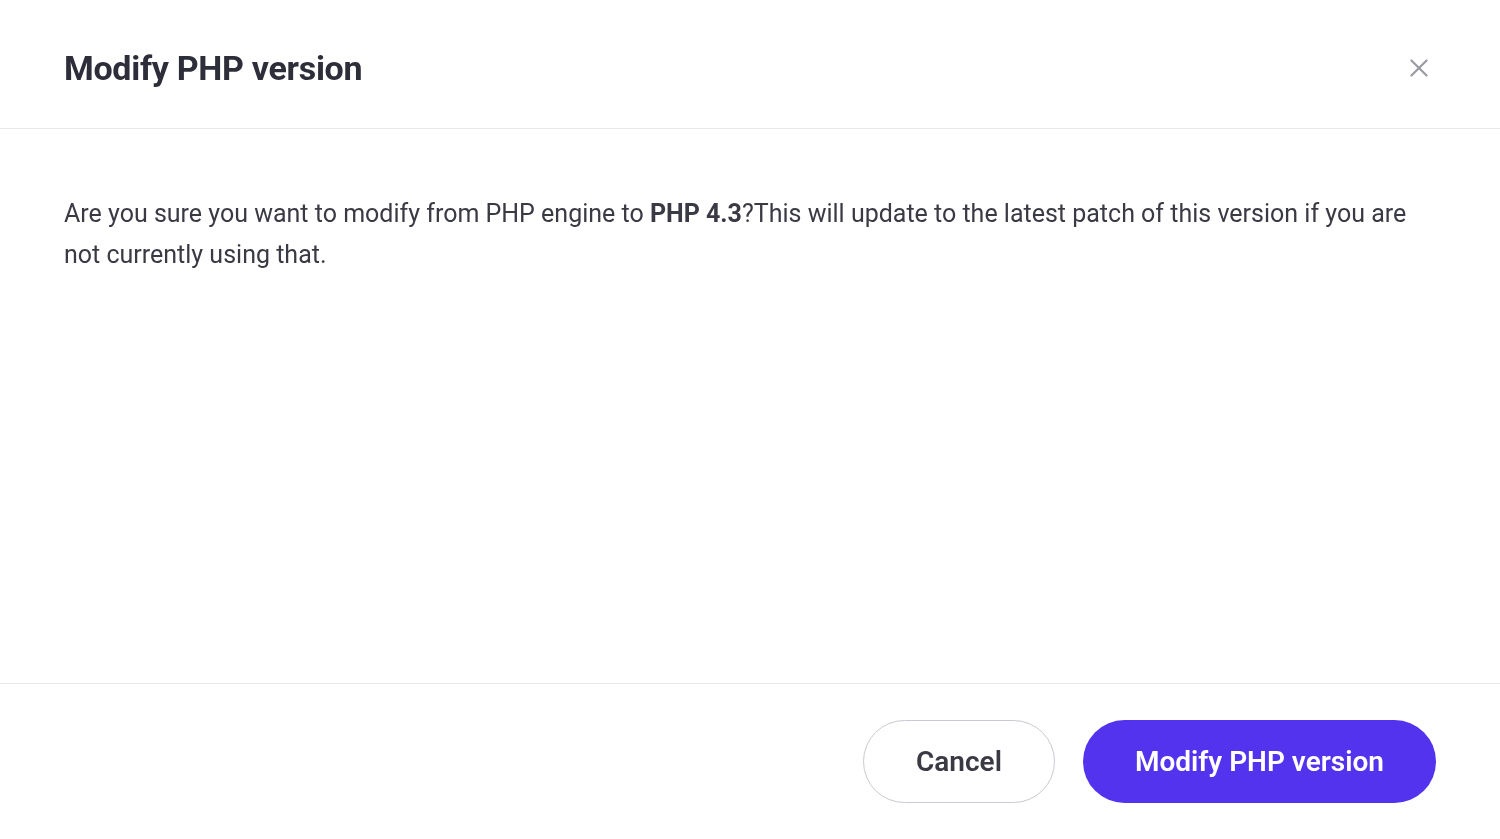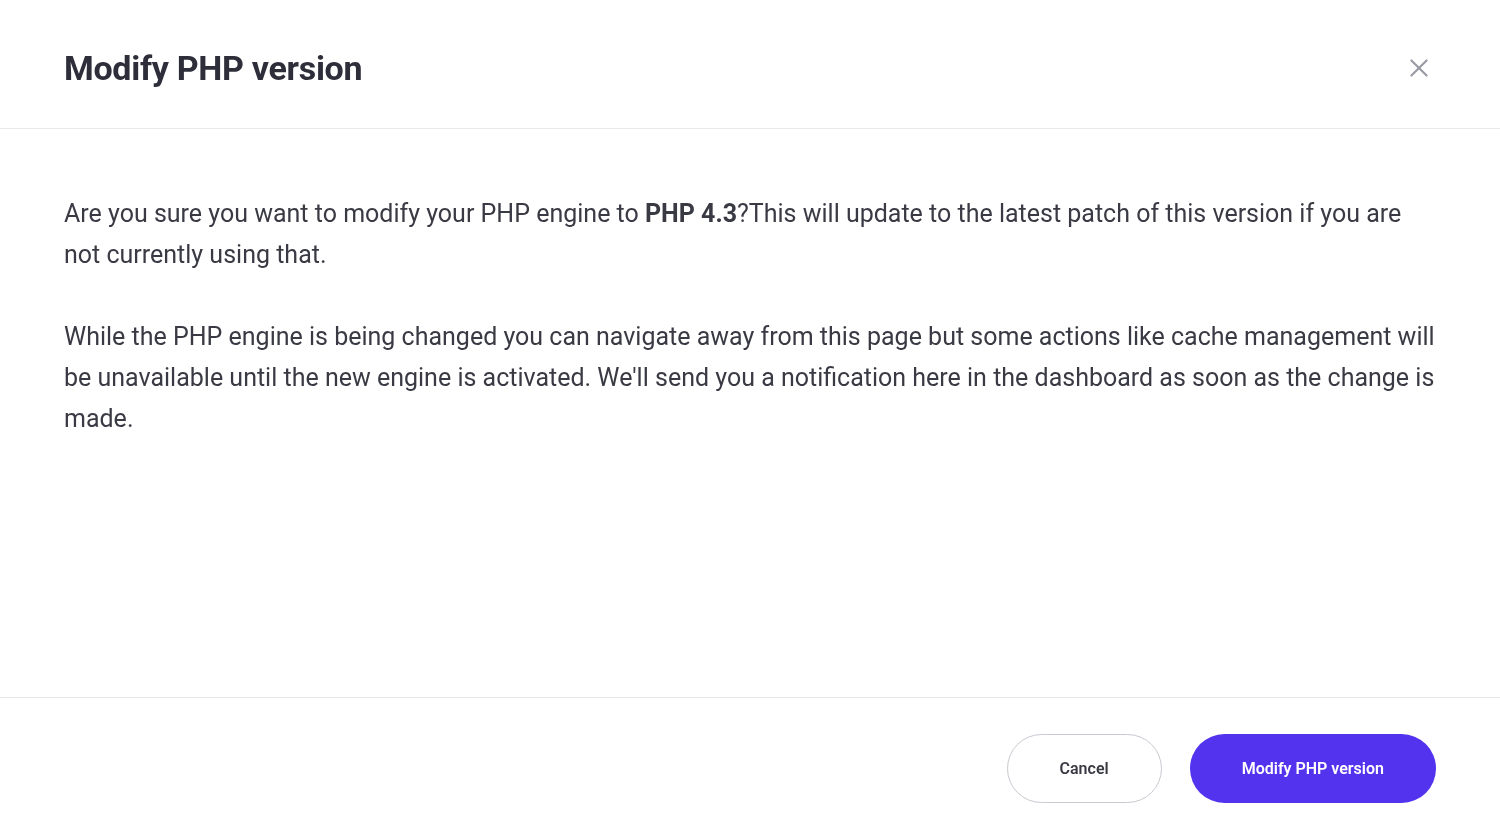--- a/index.html
+++ b/index.html
@@ -66,21 +66,21 @@
       font-weight: 700;
     }
     .dialog-footer {
       border-top: 1px solid #e8e8eb;
       padding: 36px 64px 36px 64px;
       display: flex;
       justify-content: flex-end;
       gap: 28px;
     }
     .btn {
-      font-size: 16px;
+      font-size: 28px;
       font-weight: 600;
       padding: 24px 52px;
       border-radius: 100px;
       cursor: pointer;
       border: none;
       font-family: inherit;
     }
     .btn-cancel {
       background: #ffffff;
       color: #3a3a44;
@@ -100,22 +100,21 @@
     <button class="close-button">
       <svg viewBox="0 0 24 24" fill="none" stroke="currentColor" stroke-width="2" stroke-linecap="round">
         <line x1="5" y1="5" x2="19" y2="19"></line>
         <line x1="19" y1="5" x2="5" y2="19"></line>
       </svg>
     </button>
   </div>
 
   <div class="dialog-body">
     <p>
-      <span>Are you sure you want to modify your PHP engine to </span><strong>PHP 4.3</strong><span>?This will update to the latest patch of this version if you are not currently using that.</span>
+      <span>Are you sure you want to modify from PHP engine to </span><strong>PHP 4.3</strong><span>?This will update to the latest patch of this version if you are not currently using that.</span>
     </p>
-    <p>While the PHP engine is being changed you can navigate away from this page but some actions like cache management will be unavailable until the new engine is activated. We'll send you a notification here in the dashboard as soon as the change is made.</p>
   </div>
 
   <div class="dialog-footer">
     <button class="btn btn-cancel">Cancel</button>
     <button class="btn btn-primary">Modify PHP version</button>
   </div>
 </div>
 
 </body></html>

